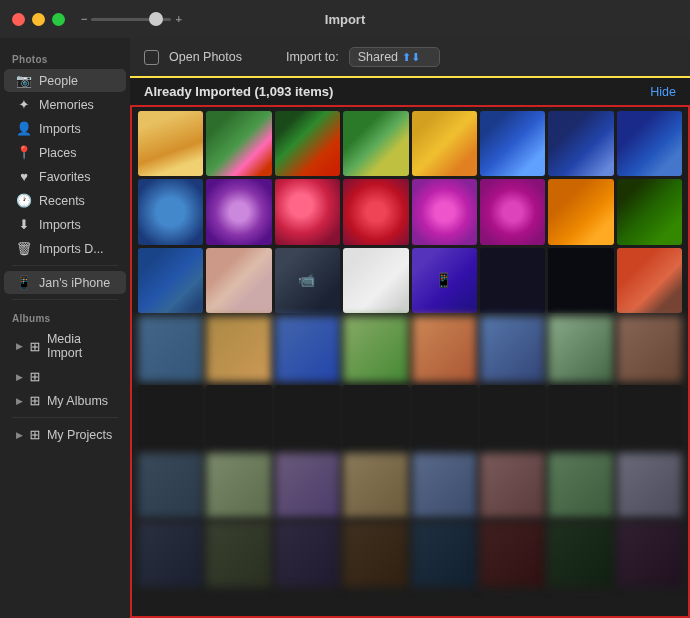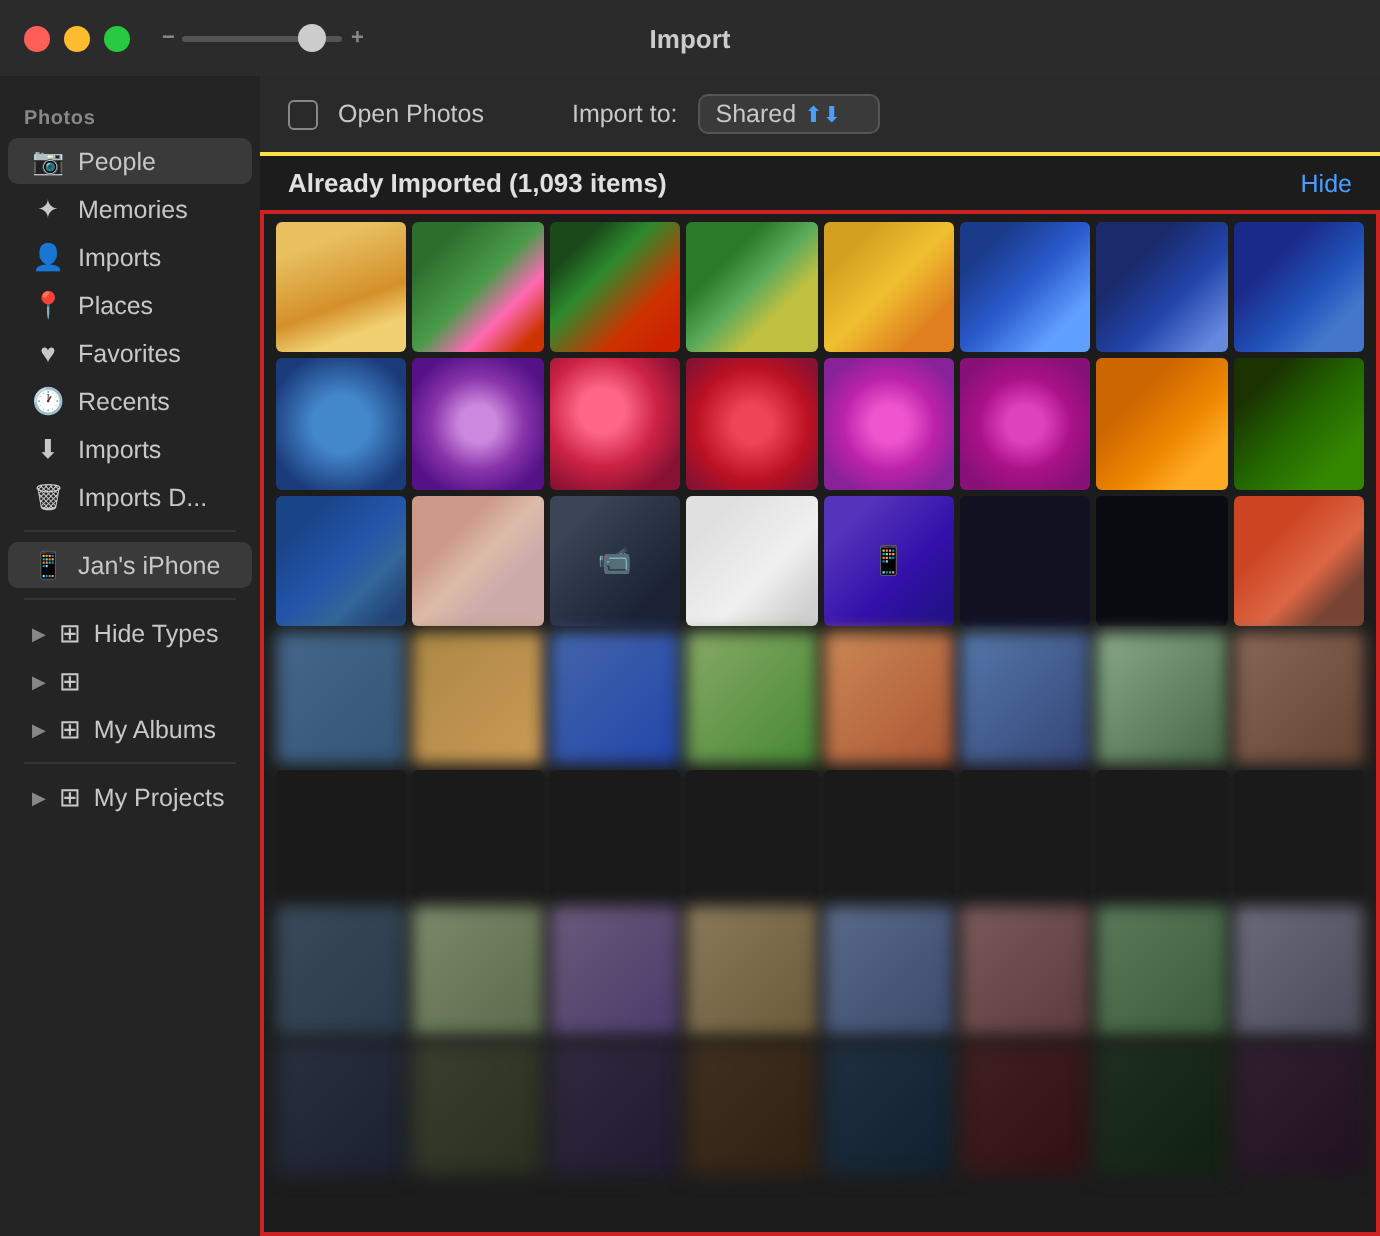--- a/index.html
+++ b/index.html
@@ -336,25 +336,26 @@
     </div>
 
     <div class="sidebar-divider"></div>
 
     <div class="sidebar-item active">
       <span class="sidebar-icon">📱</span>
       <span>Jan's iPhone</span>
     </div>
 
     <div class="sidebar-divider"></div>
+    <div class="sidebar-section-label">Albums</div>
 
     <div class="sidebar-item-expand">
       <span class="expand-arrow">▶</span>
       <span class="sidebar-icon">⊞</span>
-      <span>Hide Types</span>
+      <span>Media Import</span>
     </div>
     <div class="sidebar-item-expand">
       <span class="expand-arrow">▶</span>
       <span class="sidebar-icon">⊞</span>
     </div>
     <div class="sidebar-item-expand">
       <span class="expand-arrow">▶</span>
       <span class="sidebar-icon">⊞</span>
       <span>My Albums</span>
     </div>

